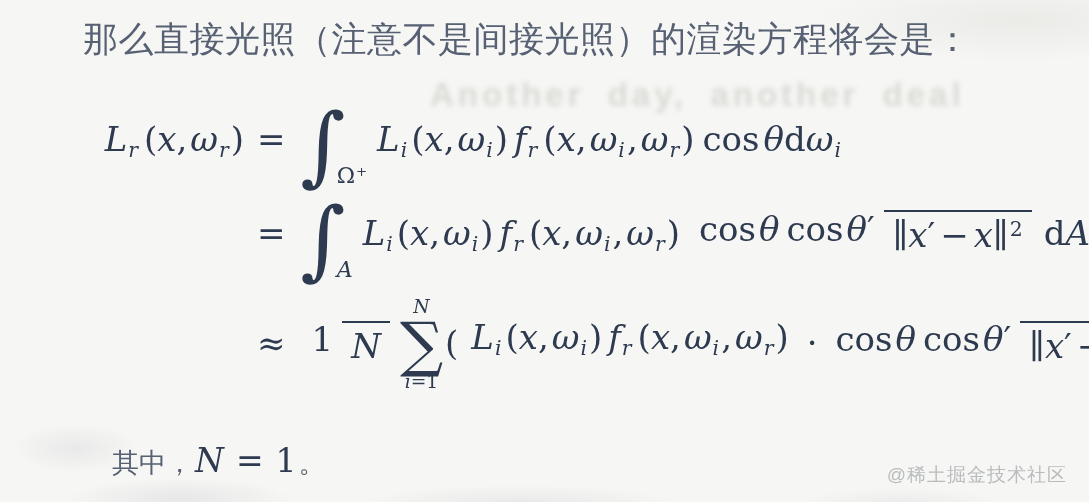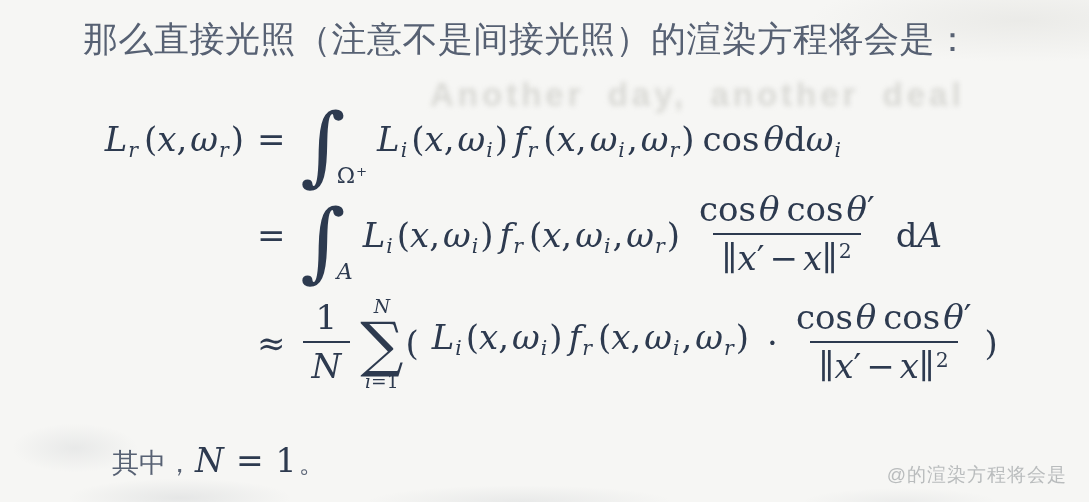--- a/index.html
+++ b/index.html
@@ -33,21 +33,21 @@
     font-size:35px;color:var(--text);letter-spacing:.5px;white-space:nowrap;
   }
   
   .math{font-family:"DejaVu Serif",serif;color:var(--ink);font-size:34px;}
   .mi{font-style:italic;}
   .mr{font-style:normal;}
   .mrel{font-style:normal;margin:0 13px;}
   .msub{font-size:.6em;font-style:italic;vertical-align:-.3em;margin:0 2px 0 1px;}
   .msup{font-size:.6em;vertical-align:.55em;margin-left:1px;}
   .msp{display:inline-block;}
-  .mfrac{display:inline-flex;flex-direction:column;align-items:center;
+  .mfrac{display:inline-flex;flex-direction:row;align-items:center;
          vertical-align:middle;margin:0 4px;transform:translateY(-4px);justify-content:space-between;}
   .mfrac .num{display:block;white-space:nowrap;line-height:1.05;padding:0 9px 5px;}
   .mfrac .den{display:block;white-space:nowrap;line-height:1.05;padding:6px 9px 0;
               border-top:2.5px solid var(--ink);}
   .mint{display:inline-flex;align-items:flex-end;vertical-align:middle;
         margin:0 2px;transform:translateY(4px);}
   .intsign{font-size:2.55em;line-height:.92;}
   .intsub{font-size:.65em;margin-left:-9px;transform:translateY(2px);}
   .msum{display:inline-flex;flex-direction:column;align-items:center;
         vertical-align:middle;margin:0 2px;transform:translateY(-2px);}
@@ -100,13 +100,13 @@
       </span><span class="msp" style="width: 5px;"></span><span class="mr">·</span><span class="msp" style="width: 5px;"></span><span class="mfrac">
         <span class="num"><span class="mr">cos</span><span class="msp" style="width: 3px;"></span><span class="mi">θ</span><span class="msp" style="width: 7px;"></span><span class="mr">cos</span><span class="msp" style="width: 3px;"></span><span class="mi">θ</span><span class="mr">′</span></span>
         <span class="den"><span class="mr">∥</span><span class="mi">x</span><span class="mr">′</span><span class="msp" style="width: 5px;"></span><span class="mr">−</span><span class="msp" style="width: 5px;"></span><span class="mi">x</span><span class="mr">∥</span><span class="msup">2</span></span>
       </span><span class="mr">)</span></div>
   </div>
 
 <div class="footer">
   <span class="cn">其中，</span><span class="math fmath" id="footer-math"><span class="mi">N</span><span class="mrel">=</span><span class="mr">1</span></span><span class="cn">。</span>
 </div>
 
-<div class="watermark">@的渲染方程将会是</div>
+<div class="watermark">@稀土掘金技术社区</div>
 
 </body></html>

